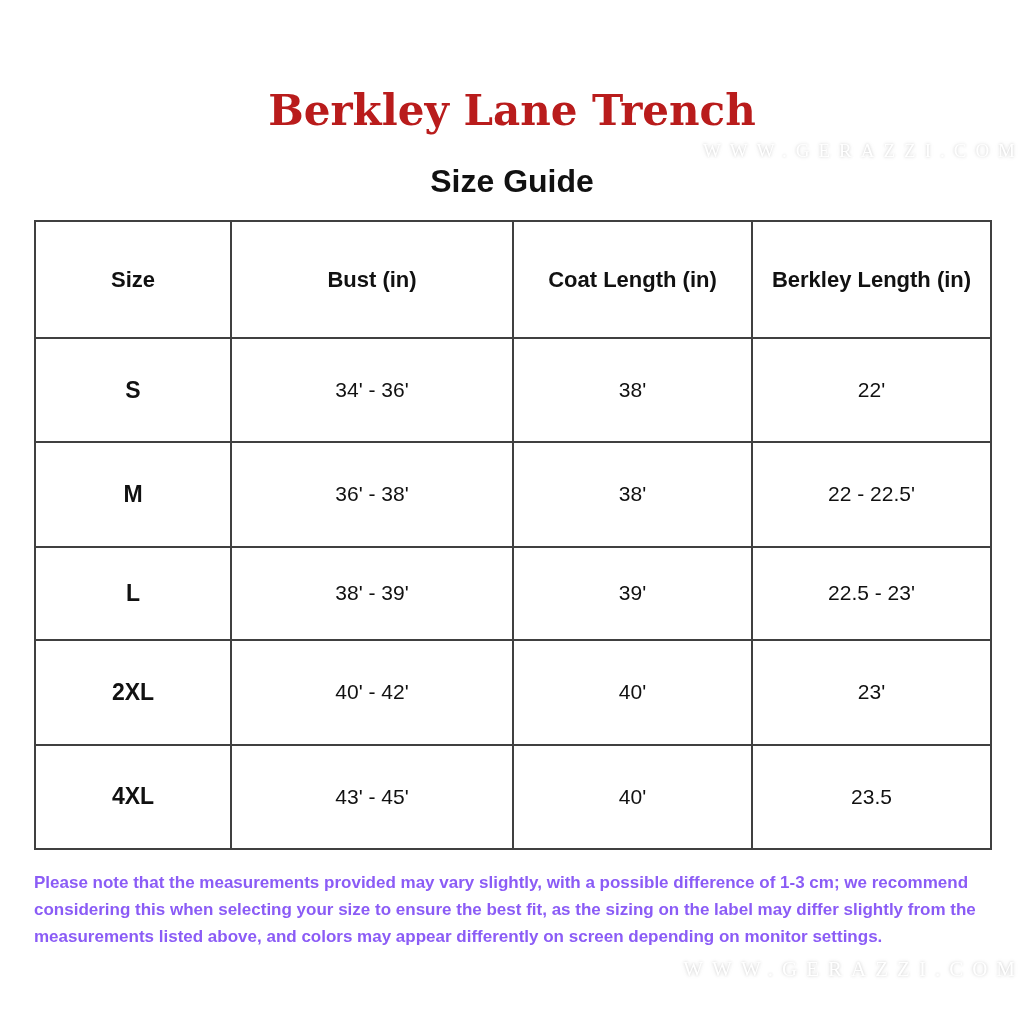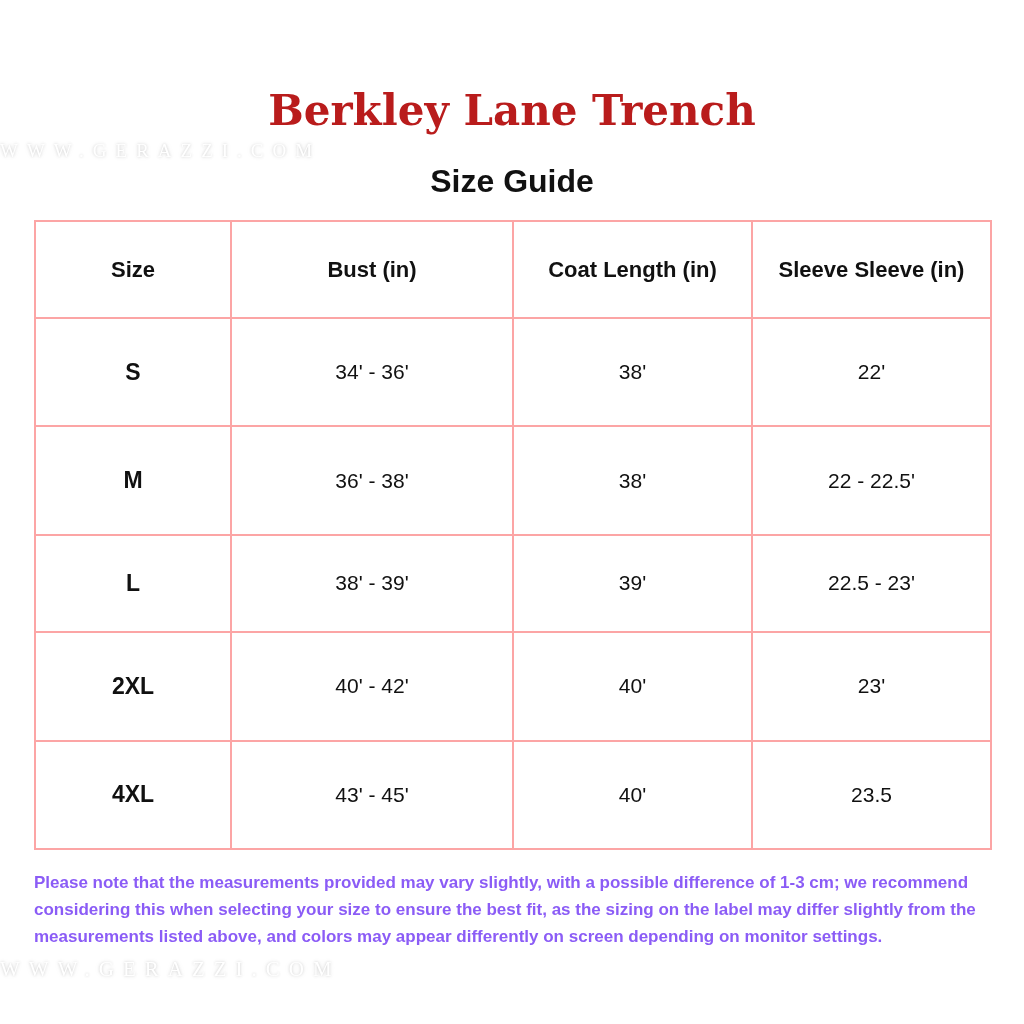--- a/index.html
+++ b/index.html
@@ -2,36 +2,36 @@
 <html><head>
 <meta charset="utf-8">
 <style>
   html, body { margin:0; padding:0; background:#ffffff; }
   body { width:1024px; height:1024px; position:relative; overflow:hidden; color:#111111; }
   .title {
     position:absolute; left:0; top:86px; width:1024px; text-align:center;
     font-family:"DejaVu Serif", "Liberation Serif", serif; font-weight:bold; font-size:42px; letter-spacing:0px; color:#b91c1c;
   }
   .watermark {
-    position:absolute; left:0; width:1024px; text-align:left;
+    position:absolute; left:0; width:1024px; text-align:right;
     font-family:"Liberation Serif", serif; letter-spacing:9px; color:#ffffff;
     text-shadow: 0 0 3px rgba(0,0,0,0.18), 0 0 6px rgba(0,0,0,0.08);
   }
   .wm-top { top:140px; font-size:19px; }
   .wm-bottom { top:957px; font-size:21px; }
   .subtitle {
     position:absolute; left:0; top:163px; width:1024px; text-align:center;
     font-family:"Liberation Sans", sans-serif; font-weight:bold; font-size:32px; color:#111;
   }
   table.sizes {
     position:absolute; left:34px; top:220px; width:956px; height:630px;
     border-collapse:collapse; table-layout:fixed;
     font-family:"Liberation Sans", sans-serif;
   }
-  table.sizes th, table.sizes td { border:2px solid #fca5a5; text-align:center; vertical-align:middle; padding:3px; }
+  table.sizes th, table.sizes td { border:2px solid #404040; text-align:center; vertical-align:middle; padding:13px; }
   table.sizes th { font-weight:bold; font-size:22px; height:89px; }
   table.sizes td { font-size:21px; font-weight:normal; }
   table.sizes td.size-cell { font-weight:bold; font-size:23px; }
   col.c1 { width:196px; } col.c2 { width:282px; } col.c3 { width:239px; } col.c4 { width:239px; }
   .note {
     position:absolute; left:34px; top:869px; width:960px;
     font-family:"Liberation Sans", sans-serif; font-weight:bold; font-size:17px; line-height:27px; color:#8b5cf6;
   }
 </style>
 </head>
@@ -46,21 +46,21 @@
       <col class="c1">
       <col class="c2">
       <col class="c3">
       <col class="c4">
     </colgroup>
   <thead>
     <tr>
       <th>Size</th>
       <th>Bust (in)</th>
       <th>Coat Length (in)</th>
-      <th>Sleeve Sleeve (in)</th>
+      <th>Berkley Length (in)</th>
     </tr>
   </thead>
   <tbody>
     <tr style="height:78px">
       <td class="size-cell">S</td>
       <td>34' - 36'</td>
       <td>38'</td>
       <td>22'</td>
     </tr>
     <tr style="height:78px">

